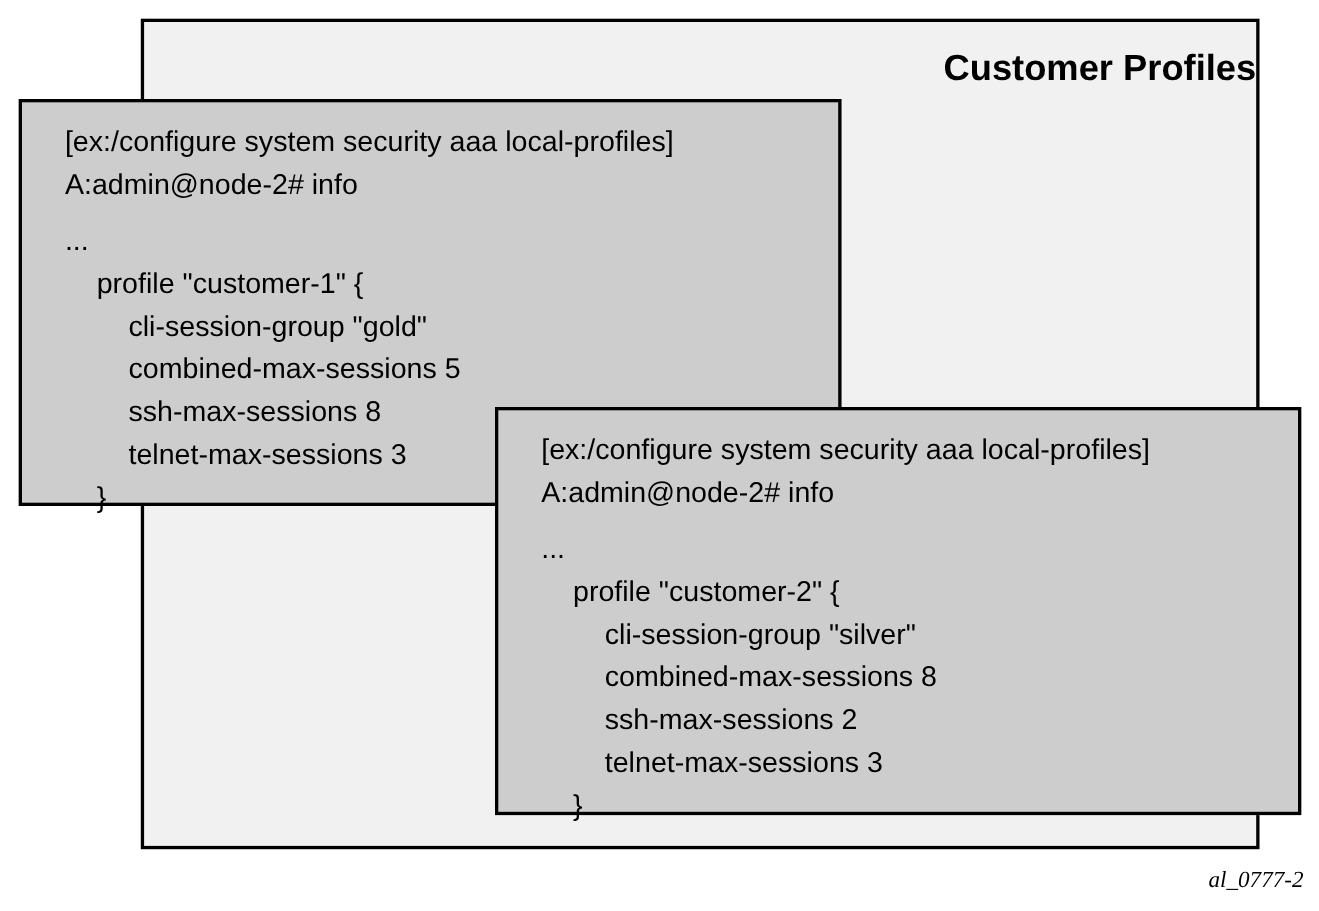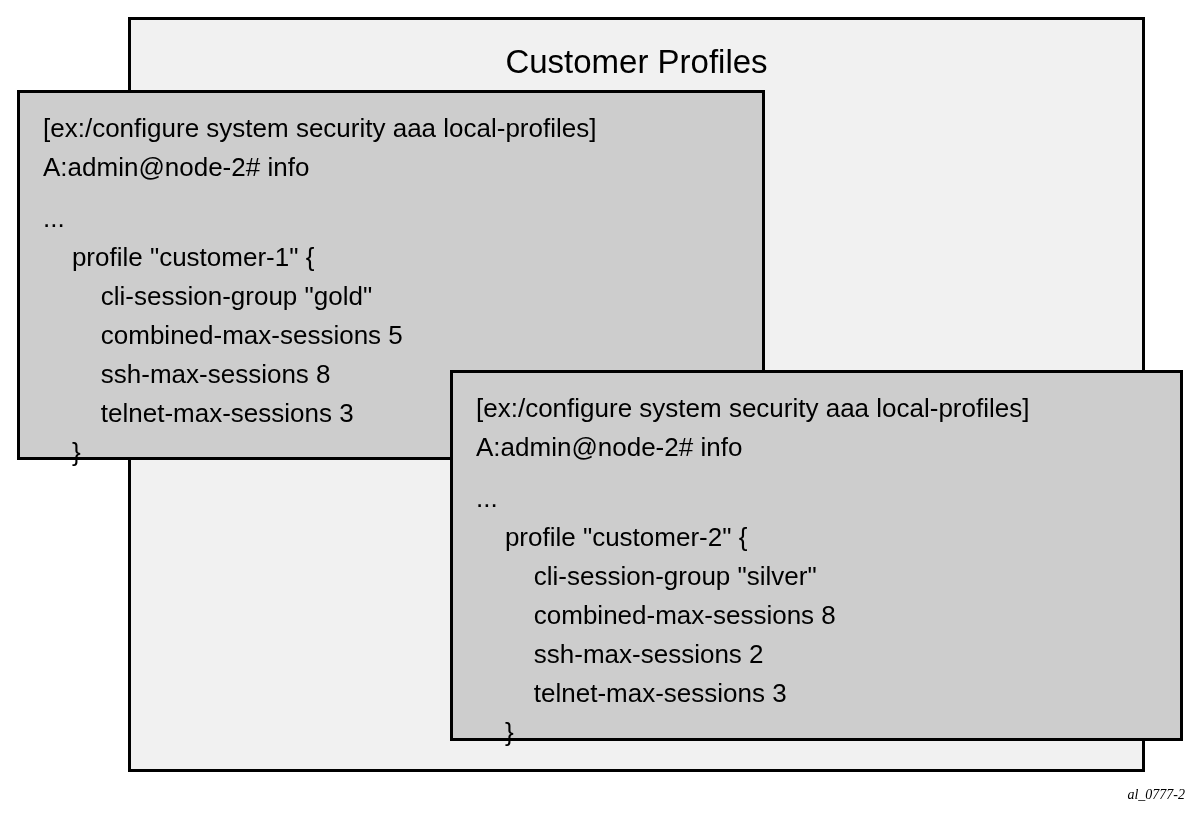--- a/index.html
+++ b/index.html
@@ -27,36 +27,36 @@
     background: #f1f1f1;
     border: 3px solid #000000;
     z-index: 1;
   }
 
   #panel-title {
     position: absolute;
     left: 0;
     right: 0;
     top: 22px;
-    text-align: center;
+    text-align: right;
     font-size: 33px;
-    font-weight: normal;
+    font-weight: bold;
     color: #000000;
     letter-spacing: 0px;
     line-height: 40px;
     white-space: nowrap;
   }
 
   
   .cli-box {
     position: absolute;
     box-sizing: border-box;
     background: #cdcdcd;
     border: 3px solid #000000;
-    padding: 16px 0 0 0;
+    padding: 16px 0 0 16px;
   }
 
   #cli-box-1 {
     left: 17px;
     top: 90px;
     width: 748px;
     height: 370px;
     z-index: 2;
   }
 
@@ -84,21 +84,21 @@
     height: 12px;
   }
 
   
   #figure-caption {
     position: absolute;
     right: 14px;
     top: 787px;
     font-family: "Liberation Serif", serif;
     font-style: italic;
-    font-size: 14px;
+    font-size: 21px;
     color: #000000;
     white-space: nowrap;
     z-index: 4;
   }
 </style>
 </head>
 <body>
 
 <div id="outer-panel">
   <div id="panel-title">Customer Profiles</div>

